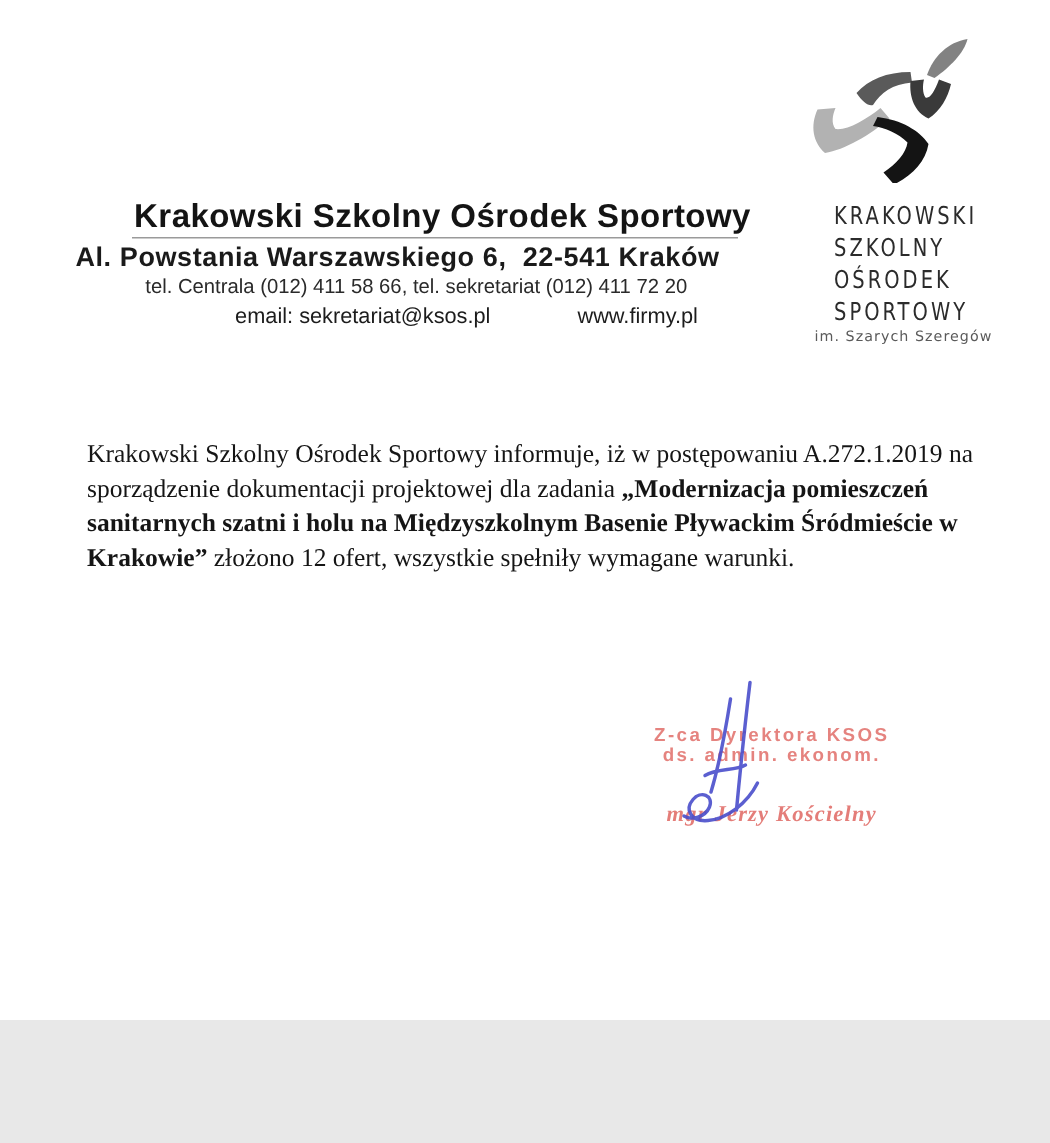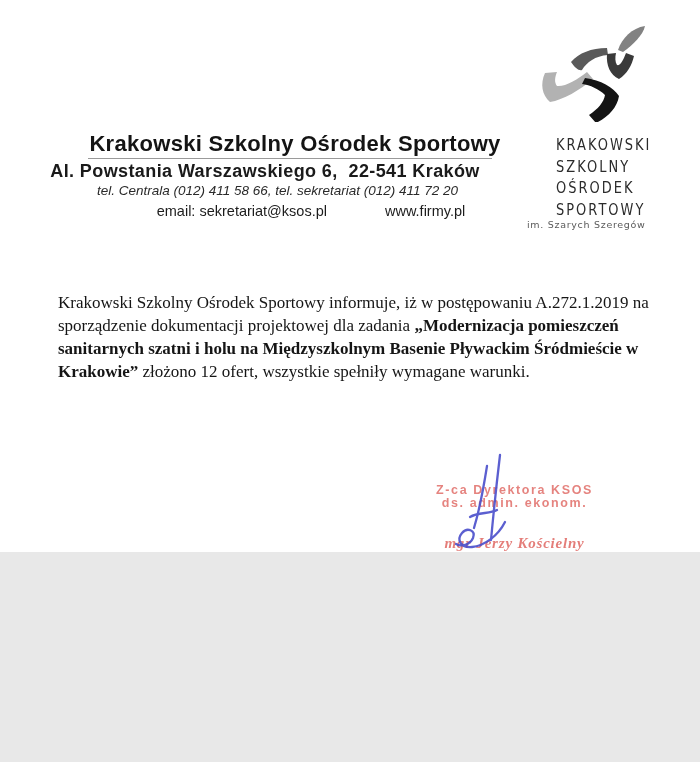--- a/index.html
+++ b/index.html
@@ -1,19 +1,19 @@
 <!DOCTYPE html>
 <html><head>
 <meta charset="utf-8">
 <style>
   * { margin:0; padding:0; box-sizing:border-box; }
   html,body { background:#e8e8e8; }
   body { font-family:"Liberation Serif", serif; }
   .page {
-    position:relative; width:700px; height:552px; margin:0 auto;
+    position:relative; width:700px; height:680px; margin:0 auto;
     background:#ffffff; overflow:hidden;padding-left:48px;
   }
 
   
   .org-title {
     position:absolute; left:30px; top:131px; width:530px;
     text-align:center;
     font-family:"Liberation Sans", sans-serif;
     font-weight:bold; font-size:22px; letter-spacing:0.3px; color:#141414;
   }
@@ -24,40 +24,40 @@
   .org-address {
     position:absolute; left:0px; top:161px; width:530px;
     text-align:center; white-space:pre;
     font-family:"Liberation Sans", sans-serif;
     font-weight:bold; font-size:18px; letter-spacing:0.4px; color:#1a1a1a;
   }
   .org-phones {
     position:absolute; left:10px; top:183px; width:535px;
     text-align:center;
     font-family:"Liberation Sans", sans-serif;
-    font-size:13.5px; color:#2a2a2a;font-style:italic;
+    font-size:13.5px; color:#2a2a2a;
   }
   .org-contact {
     position:absolute; left:0px; top:203px; width:530px;
     display:flex; justify-content:center; gap:58px;
     font-family:"Liberation Sans", sans-serif;
     font-size:14.5px; color:#1c1c1c;margin-left:46px;
   }
 
   
   .logo-figure { position:absolute; left:535px; top:22px; width:120px; height:100px; }
   .logo-text {
     position:absolute; left:556px; top:134px;
     font-family:"DejaVu Sans", sans-serif;
     font-size:13px; line-height:17px; letter-spacing:2px;
     color:#2b2b2b; font-weight:400;
     transform:scaleY(1.26); transform-origin:top left;
   }
   .logo-subtitle {
-    position:absolute; left:527px; top:219px;
+    position:absolute; left:543px; top:219px;
     font-family:"DejaVu Sans", sans-serif;
     font-size:9.5px; letter-spacing:0.7px; color:#5a5a5a;
   }
 
   
   .body-text {
     position:absolute; left:42px; top:291px; width:627px;
     font-family:"Liberation Serif", serif;
     font-size:17px; line-height:23px; color:#151515;
   }

